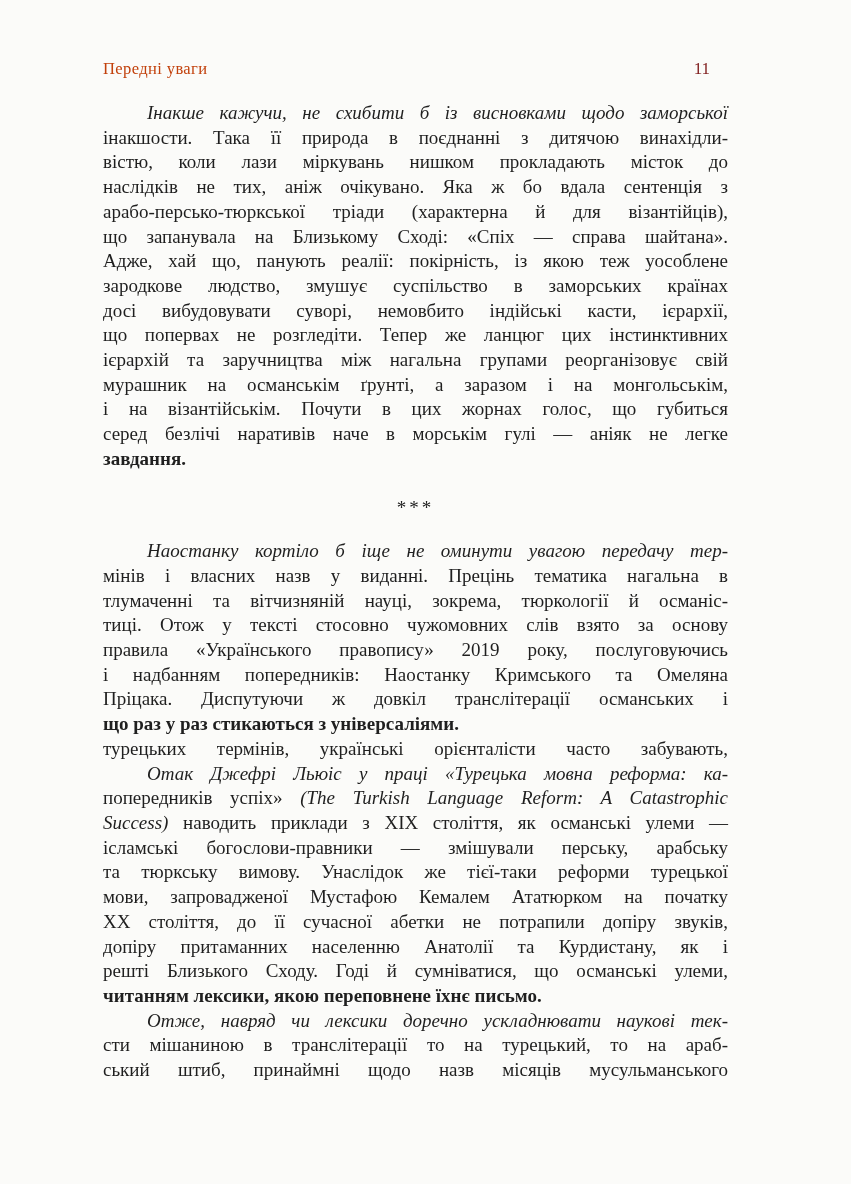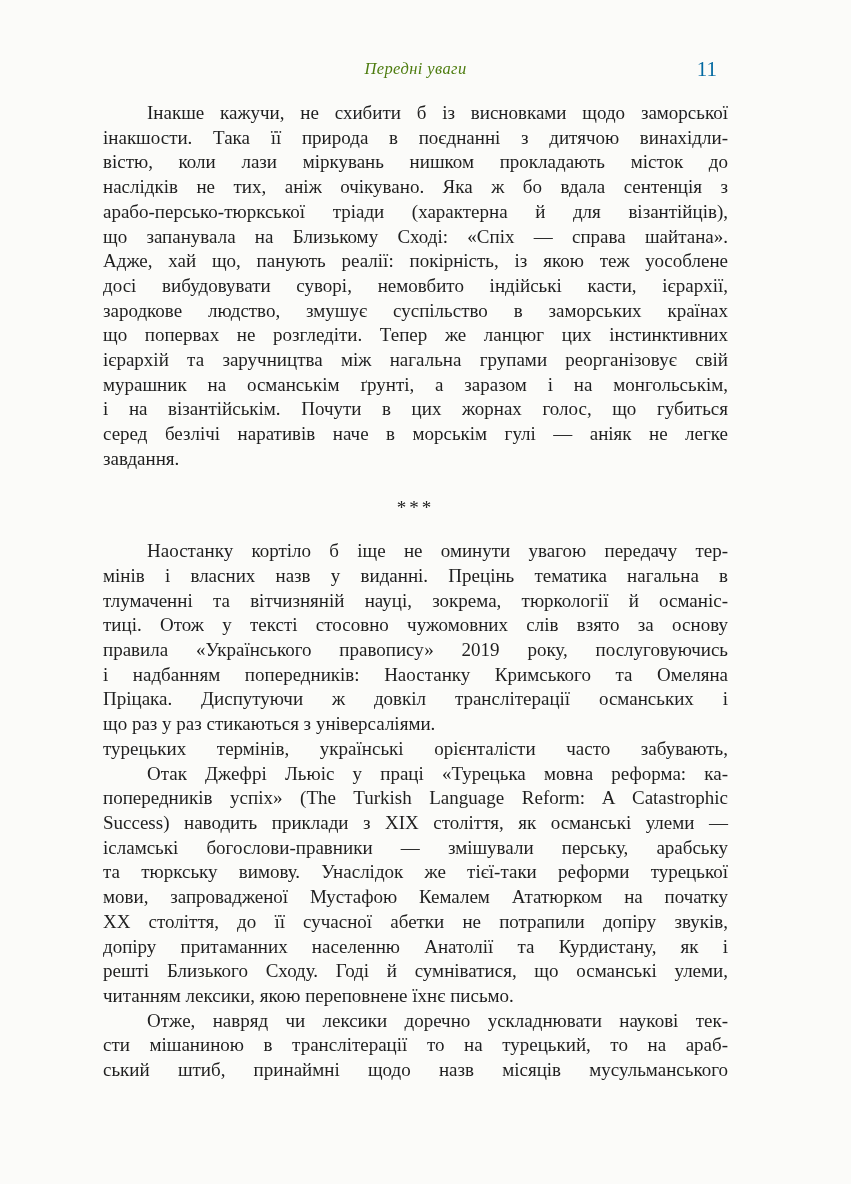--- a/index.html
+++ b/index.html
@@ -17,51 +17,53 @@
     font-family: "Liberation Serif", "DejaVu Serif", serif;
     color: #1f1f1f;
     overflow: hidden;
   }
   .header {
     position: relative;
     height: 22px;
     margin-bottom: 21px;
   }
   .running-head {
-    text-align: center;
+    text-align: left;
     font-size: 16.5px;
     letter-spacing: 0.4px;
-    color: #4d7c0f;
+    color: #c2410c;
     line-height: 22px;
-    font-style: italic;
   }
   .page-number {
     position: absolute;
-    right: 11px;
+    right: 18px;
     top: 0;
-    font-size: 21px;
+    font-size: 17px;
     line-height: 22px;
-    color: #0369a1;
+    color: #7f1d1d;
   }
   .page-body {
     font-size: 19px;
     line-height: 24.7px;
   }
   .line {
     text-align: justify;
     text-align-last: justify;
     white-space: normal;
   }
   .line.endline {
     text-align-last: left;
+    font-weight: bold;
   }
   .line.indent {
     text-indent: 44px;
+    font-style: italic;
   }
   .it {
+    font-style: italic;
   }
   .separator {
     text-align: center;
     text-align-last: center;
     font-size: 19px;
     line-height: 24.7px;
     letter-spacing: 3px;
     margin: 24px 0 19px 0;
     color: #222;
   }
@@ -75,22 +77,22 @@
     <div class="page-number">11</div>
   </div>
   <div class="page-body">
       <div class="line indent"><span class="">Інакше кажучи, не схибити б із висновками щодо заморської</span></div>
       <div class="line"><span class="">інакшости. Така її природа в поєднанні з дитячою винахідли-</span></div>
       <div class="line"><span class="">вістю, коли лази міркувань нишком прокладають місток до</span></div>
       <div class="line"><span class="">наслідків не тих, аніж очікувано. Яка ж бо вдала сентенція з</span></div>
       <div class="line"><span class="">арабо-персько-тюркської тріади (характерна й для візантійців),</span></div>
       <div class="line"><span class="">що запанувала на Близькому Сході: «Спіх — справа шайтана».</span></div>
       <div class="line"><span class="">Адже, хай що, панують реалії: покірність, із якою теж уособлене</span></div>
+      <div class="line"><span class="">зародкове людство, змушує суспільство в заморських країнах</span></div>
       <div class="line"><span class="">досі вибудовувати суворі, немовбито індійські касти, ієрархії,</span></div>
-      <div class="line"><span class="">зародкове людство, змушує суспільство в заморських країнах</span></div>
       <div class="line"><span class="">що попервах не розгледіти. Тепер же ланцюг цих інстинктивних</span></div>
       <div class="line"><span class="">ієрархій та заручництва між нагальна групами реорганізовує свій</span></div>
       <div class="line"><span class="">мурашник на османськім ґрунті, а заразом і на монгольськім,</span></div>
       <div class="line"><span class="">і на візантійськім. Почути в цих жорнах голос, що губиться</span></div>
       <div class="line"><span class="">серед безлічі наративів наче в морськім гулі — аніяк не легке</span></div>
       <div class="line endline"><span class="">завдання.</span></div>
       <div class="separator">***</div>
       <div class="line indent"><span class="">Наостанку кортіло б іще не оминути увагою передачу тер-</span></div>
       <div class="line"><span class="">мінів і власних назв у виданні. Прецінь тематика нагальна в</span></div>
       <div class="line"><span class="">тлумаченні та вітчизняній науці, зокрема, тюркології й османіс-</span></div>

